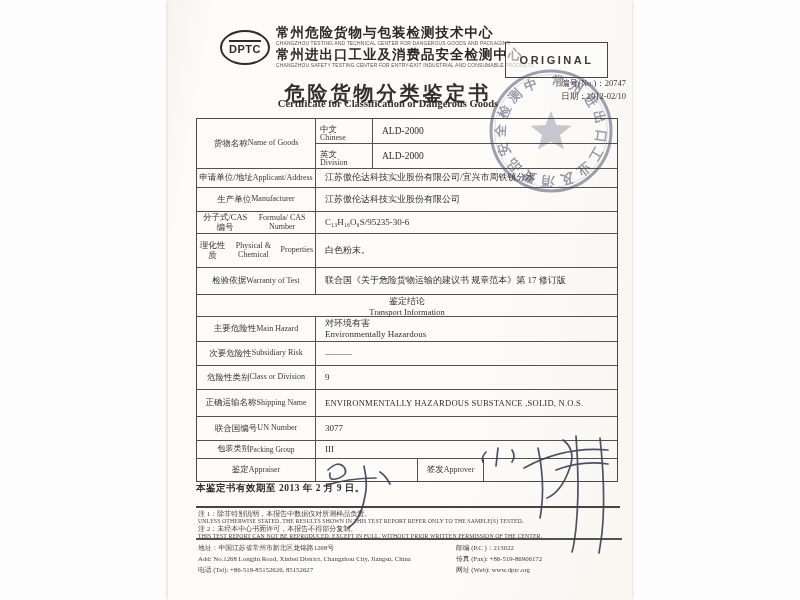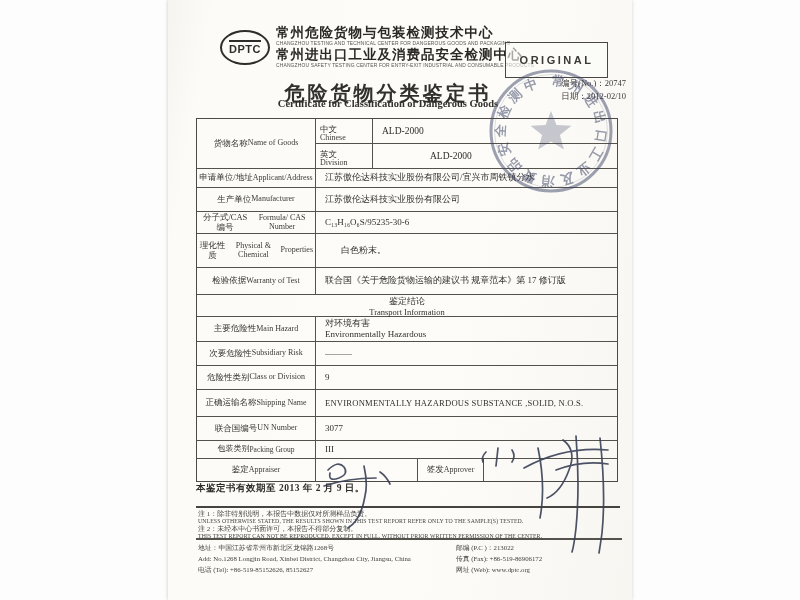--- a/index.html
+++ b/index.html
@@ -42,21 +42,21 @@
   .trow:first-child { border-top:none; }
   .tlabel { width:119px; min-width:119px; border-right:1px solid #55514b;
             display:flex; flex-direction:row; align-items:center; justify-content:center;
             text-align:center; line-height:1.12; padding:1px 2px; }
   .lab-cn { font-size:8.5px; color:#36332f; }
   .lab-en { font-size:8px; color:#3d3a36; }
   .tvalue { flex:1; display:flex; flex-direction:column; justify-content:center;
             padding-left:9px; font-size:9px; color:#33302c; line-height:1.25; }
   .subrows { flex:1; display:flex; flex-direction:column; }
   .subrow { flex:1; display:flex; }
-  .subrow + .subrow { border-top:1px solid #55514b;gap:48px; }
+  .subrow + .subrow { border-top:1px solid #55514b; }
   .sublabel { width:57px; min-width:57px; border-right:1px solid #55514b;
               display:flex; flex-direction:column; justify-content:flex-end; padding-left:4px; line-height:1.1; }
   .sub-cn { font-size:8.5px; color:#36332f; }
   .sub-en { font-size:8px; color:#3d3a36; }
   .subvalue { flex:1; display:flex; align-items:center; padding-left:9px; font-size:9.5px; }
   .section-head { flex:1; text-align:center; padding:1px 0; line-height:1.25; }
   .sec-cn { font-size:9px; color:#35322e; }
   .sec-en { font-size:8.5px; color:#35322e; }
   .sig-cell { border-right:1px solid #55514b; }
   .sig-cell.w102 { width:102px; min-width:102px; }
@@ -148,21 +148,21 @@
       </div>
 
       <div class="trow" style="height:22px;">
         <div class="tlabel">
           <span class="lab-cn">分子式/CAS 编号</span>
           <span class="lab-en">Formula/ CAS Number</span>
         </div>
         <div class="tvalue">C₁₃H₁₆O₆S/95235-30-6</div>
       </div>
 
-      <div class="trow" style="height:34px;gap:16px;">
+      <div class="trow" style="height:34px;">
         <div class="tlabel">
           <span class="lab-cn">理化性质</span>
           <span class="lab-en">Physical &amp; Chemical</span>
           <span class="lab-en">Properties</span>
         </div>
         <div class="tvalue">白色粉末。</div>
       </div>
 
       <div class="trow" style="height:27px;">
         <div class="tlabel">

